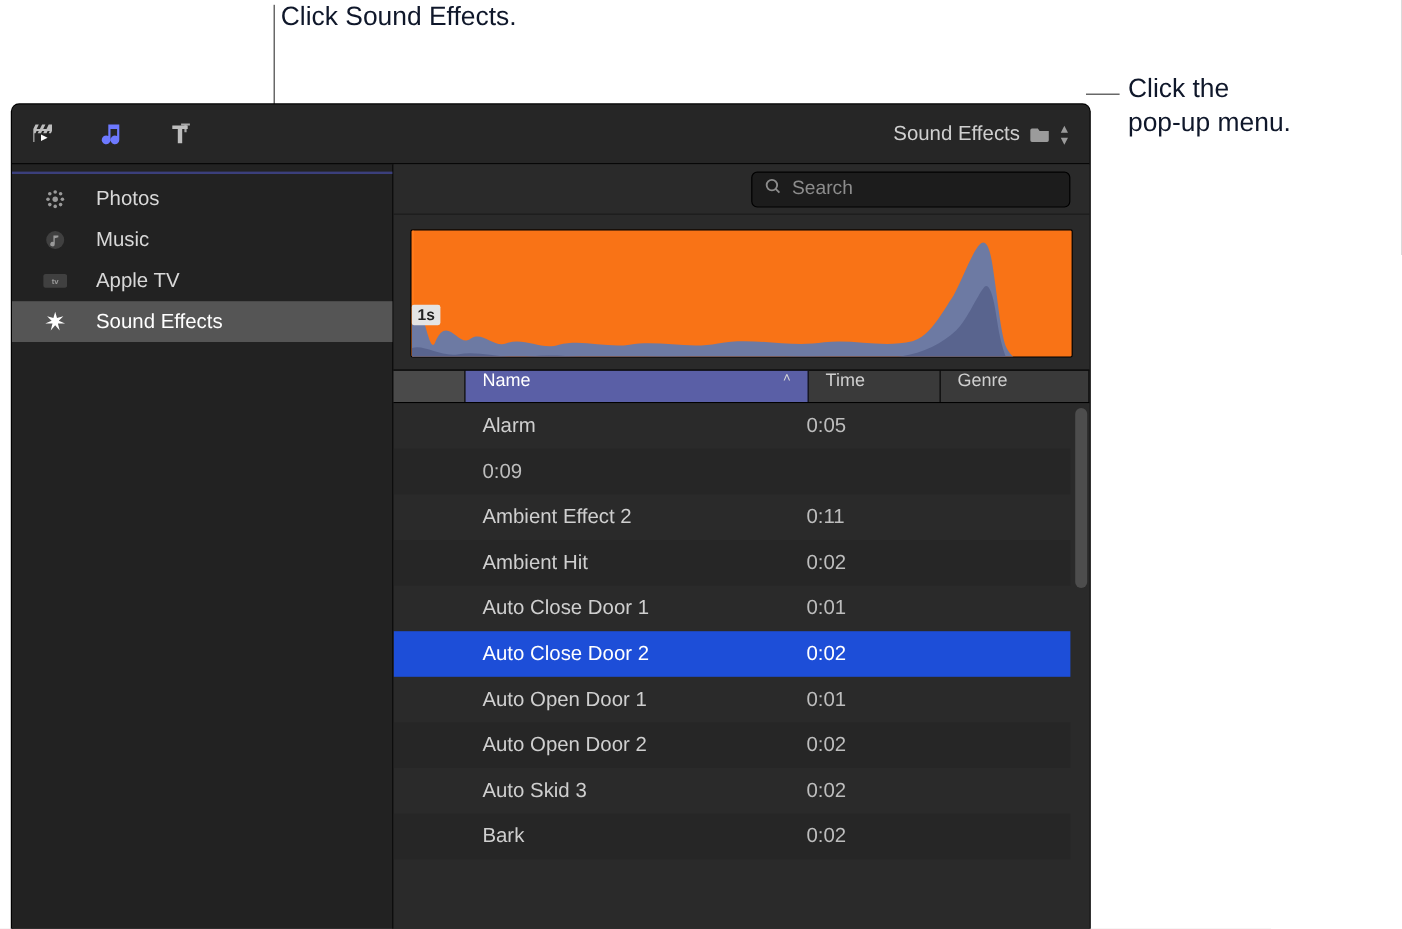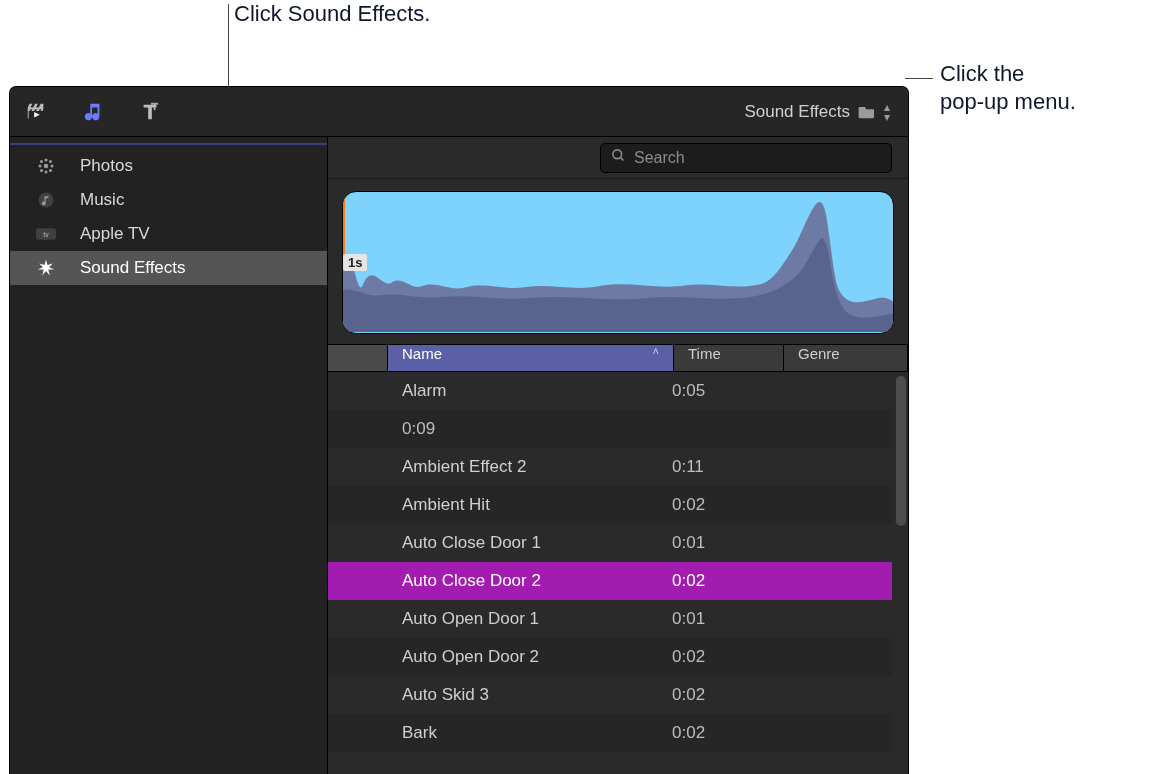--- a/index.html
+++ b/index.html
@@ -20,43 +20,43 @@
   .body { display:flex; height:calc(100% - 50px); }
   .sidebar { width:318px; background:#222; border-right:1px solid #000; padding-top:6px; }
   .sidebar-thin-line { height:2px; background:#3b3f7c; margin-bottom:4px; }
   .side-item { display:flex; align-items:center; gap:24px; padding:7px 26px; color:#d8d8d8; font-size:17px; }
   .side-item .icon { width:20px; height:20px; display:flex; align-items:center; justify-content:center; color:#9a9a9a; }
   .side-item.selected { background:#555; color:#fff; }
   .side-item.selected .icon { color:#fff; }
 
   .main { flex:1; display:flex; flex-direction:column; background:#2a2a2a; }
   .search-row { height:42px; display:flex; align-items:center; justify-content:flex-end; padding:6px 16px; background:#2a2a2a; border-bottom:1px solid #1a1a1a; }
-  .search { display:flex; align-items:center; gap:8px; background:#1c1c1c; border:1px solid #000; border-radius:5px; padding:4px 10px; width:292px; height:30px; color:#8c8c8c; }
+  .search { display:flex; align-items:center; gap:8px; background:#1c1c1c; border:1px solid #000; border-radius:5px; padding:4px 10px; width:266px; height:30px; color:#8c8c8c; }
   .search input { background:transparent; border:0; outline:0; color:#ddd; font-size:16px; width:100%; }
   .search input::placeholder { color:#8c8c8c; }
 
   .wave-wrap { padding:12px 14px 10px; background:#2a2a2a; }
-  .waveform { position:relative; height:143px; background:#7dd3fc; border:1px solid #000; border-radius:14px; overflow:hidden; }
+  .waveform { position:relative; height:107px; background:#f97316; border:1px solid #000; border-radius:2px; overflow:hidden; }
   .wave-badge { position:absolute; left:0; top:62px; background:#e4e4e4; color:#222; font-size:13px; font-weight:600; padding:1px 5px; border-radius:2px; }
   .wave-svg { position:absolute; inset:0; }
   .wave-playhead { position:absolute; left:0; top:0; width:2px; height:100%; background:#ff7a1a; }
 
   .columns { display:flex; background:#1e1e1e; border-top:1px solid #000; border-bottom:1px solid #000; height:28px; }
   .col { display:flex; align-items:flex-start; padding:0 14px; font-size:15px; color:#cfcfcf; border-right:1px solid #000; }
   .col.name { flex:0 0 60px; background:#4a4a4a; }
   .col.name-main { flex:1; background:#5a5fa6; color:#fff; justify-content:space-between; }
   .col.name-main .chev-up { font-size:11px; color:#d8d8d8; }
   .col.time { flex:0 0 110px; background:#3a3a3a; }
   .col.genre { flex:0 0 124px; background:#3a3a3a; }
 
   .list { flex:1; position:relative; overflow:hidden; background:#2a2a2a; }
   .list-inner { position:absolute; left:0; right:16px; top:0; }
   .row { display:flex; height:38px; align-items:center; }
   .row.alt { background:#262626; }
-  .row.selected { background:#a21caf; }
+  .row.selected { background:#1d4ed8; }
   .row.selected .cell { color:#fff; }
   .cell { padding:0 14px; font-size:17px; color:#cfcfcf; white-space:nowrap; overflow:hidden; text-overflow:ellipsis; }
   .cell.gutter { flex:0 0 60px; }
   .cell.name { flex:1; }
   .cell.time { flex:0 0 110px; color:#bdbdbd; }
   .cell.genre { flex:0 0 124px; }
 
   .vscroll { position:absolute; right:2px; top:4px; width:10px; height:150px; background:#4d4d4d; border-radius:5px; }
   .hscroll { position:absolute; left:0; right:0; bottom:0; height:12px; background:#1e1e1e; }
   .hscroll .thumb { position:absolute; left:0; top:2px; height:8px; width:560px; background:#4d4d4d; border-radius:4px; }

